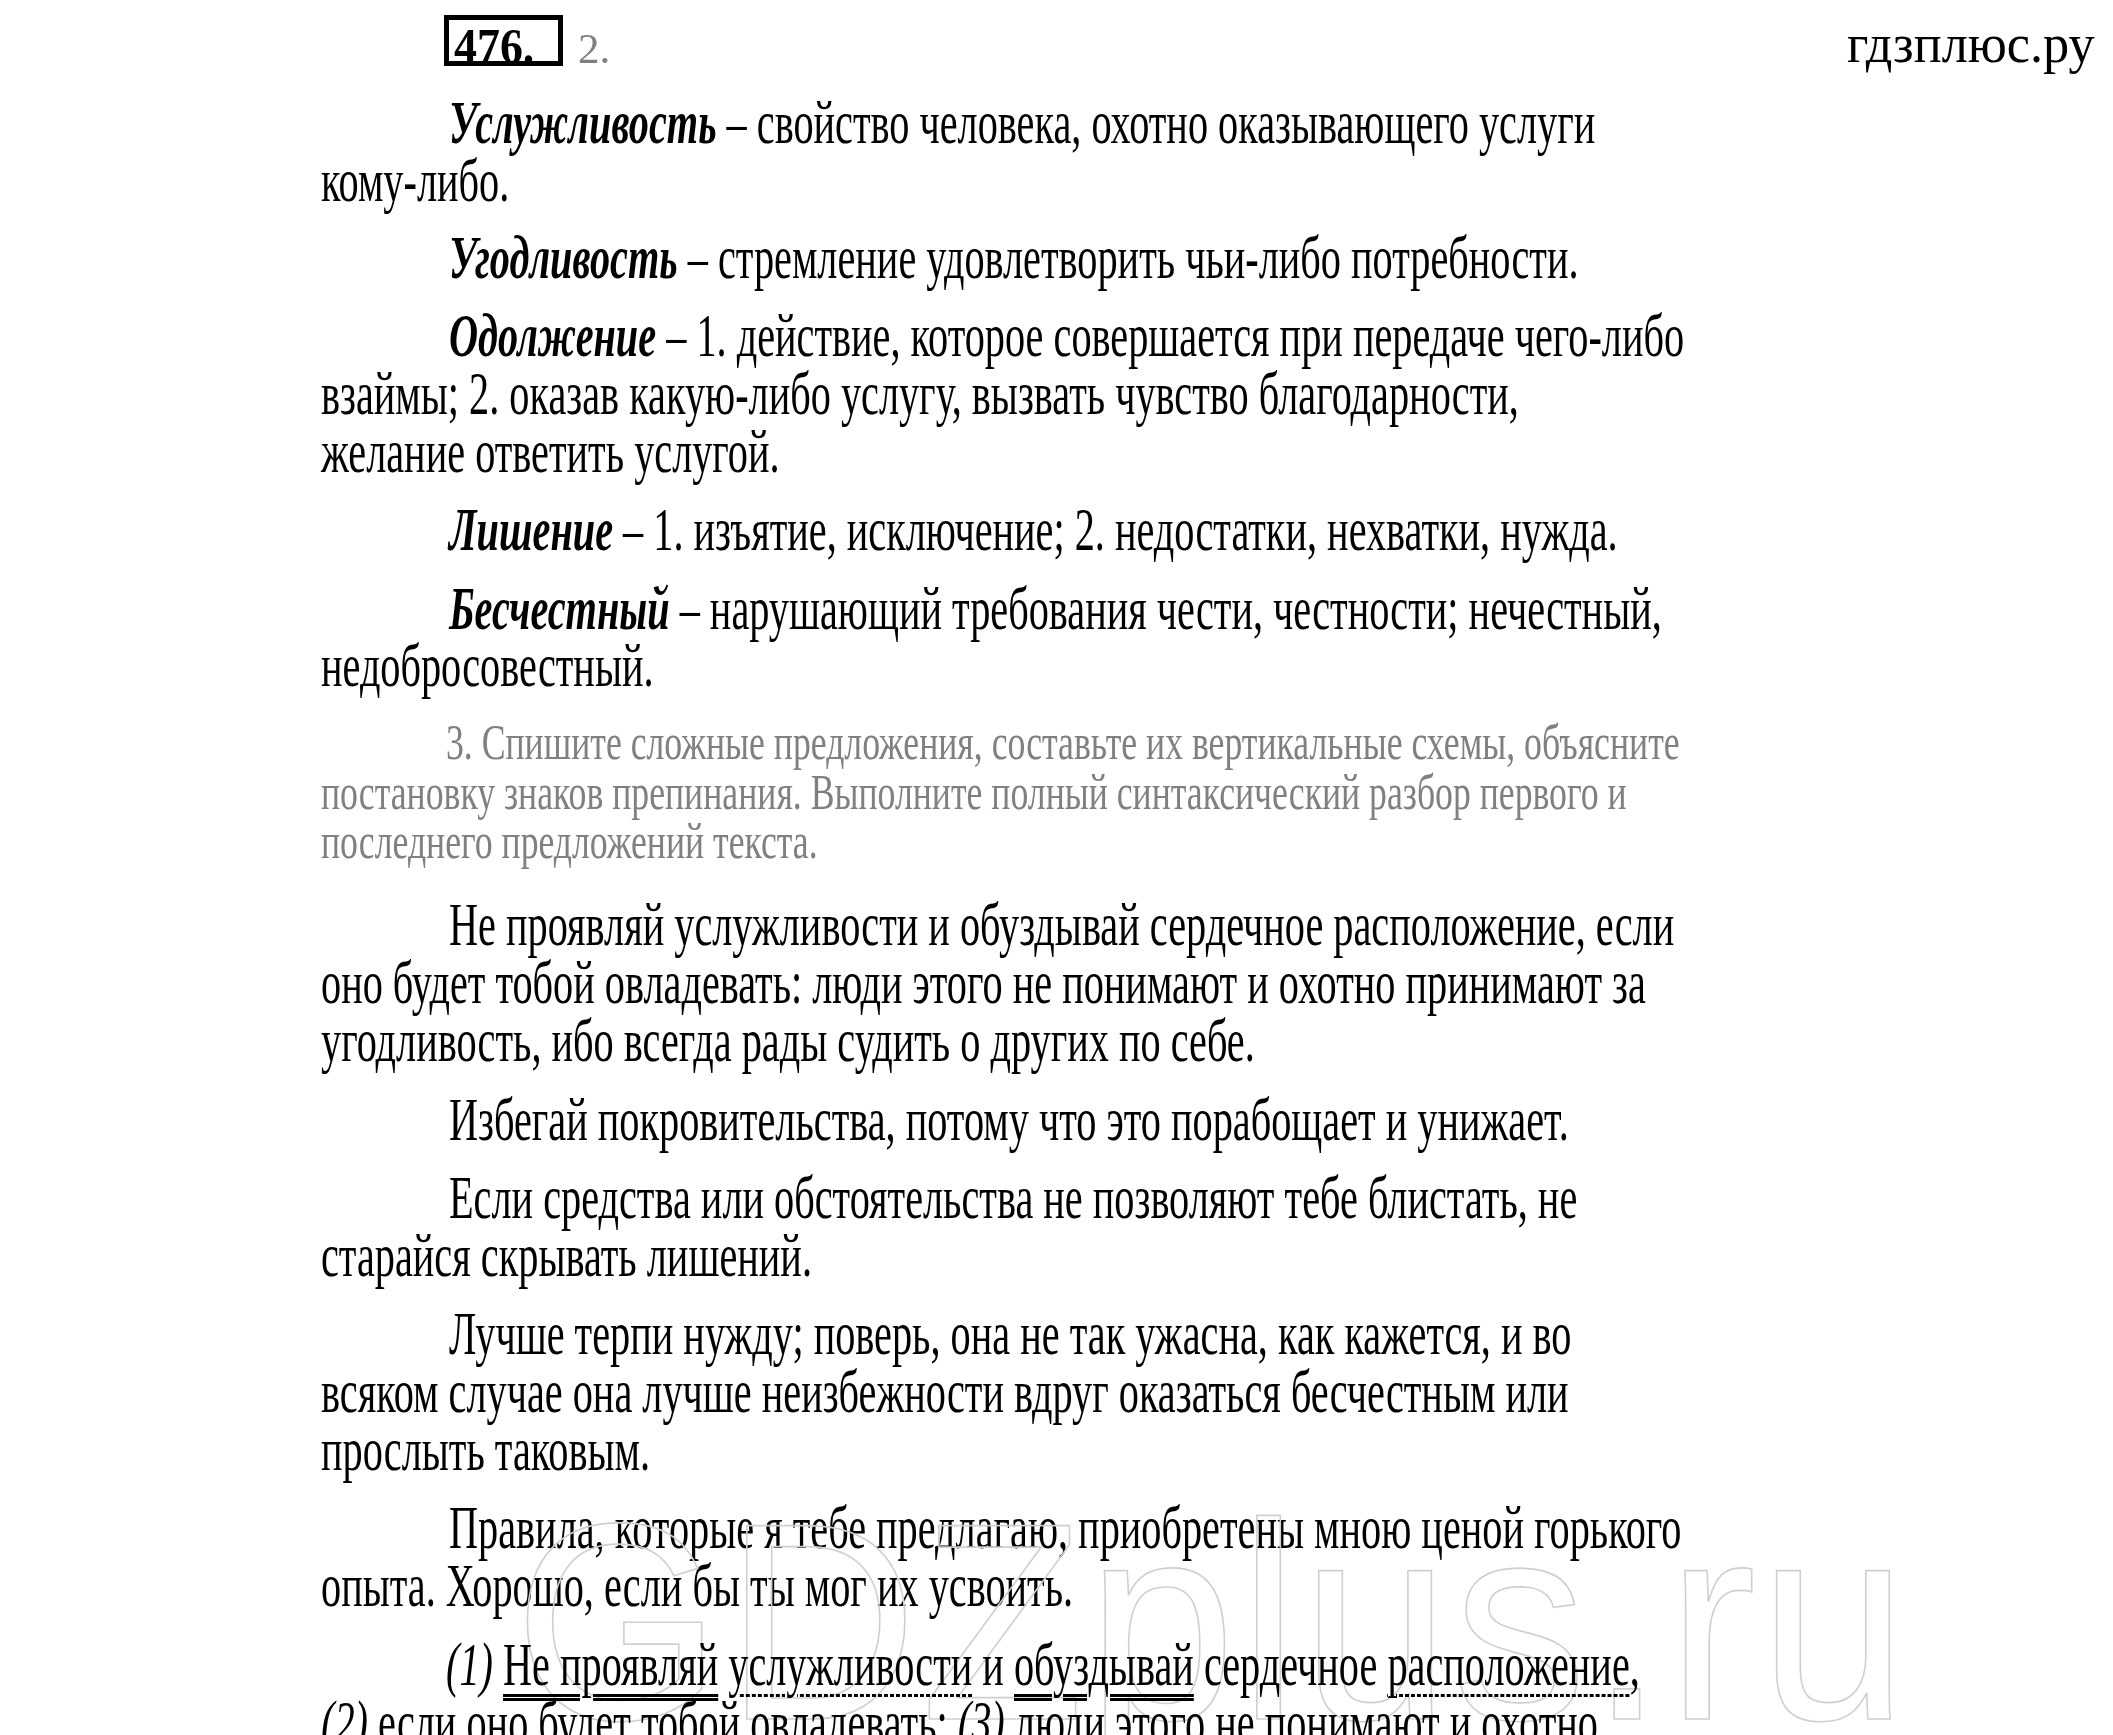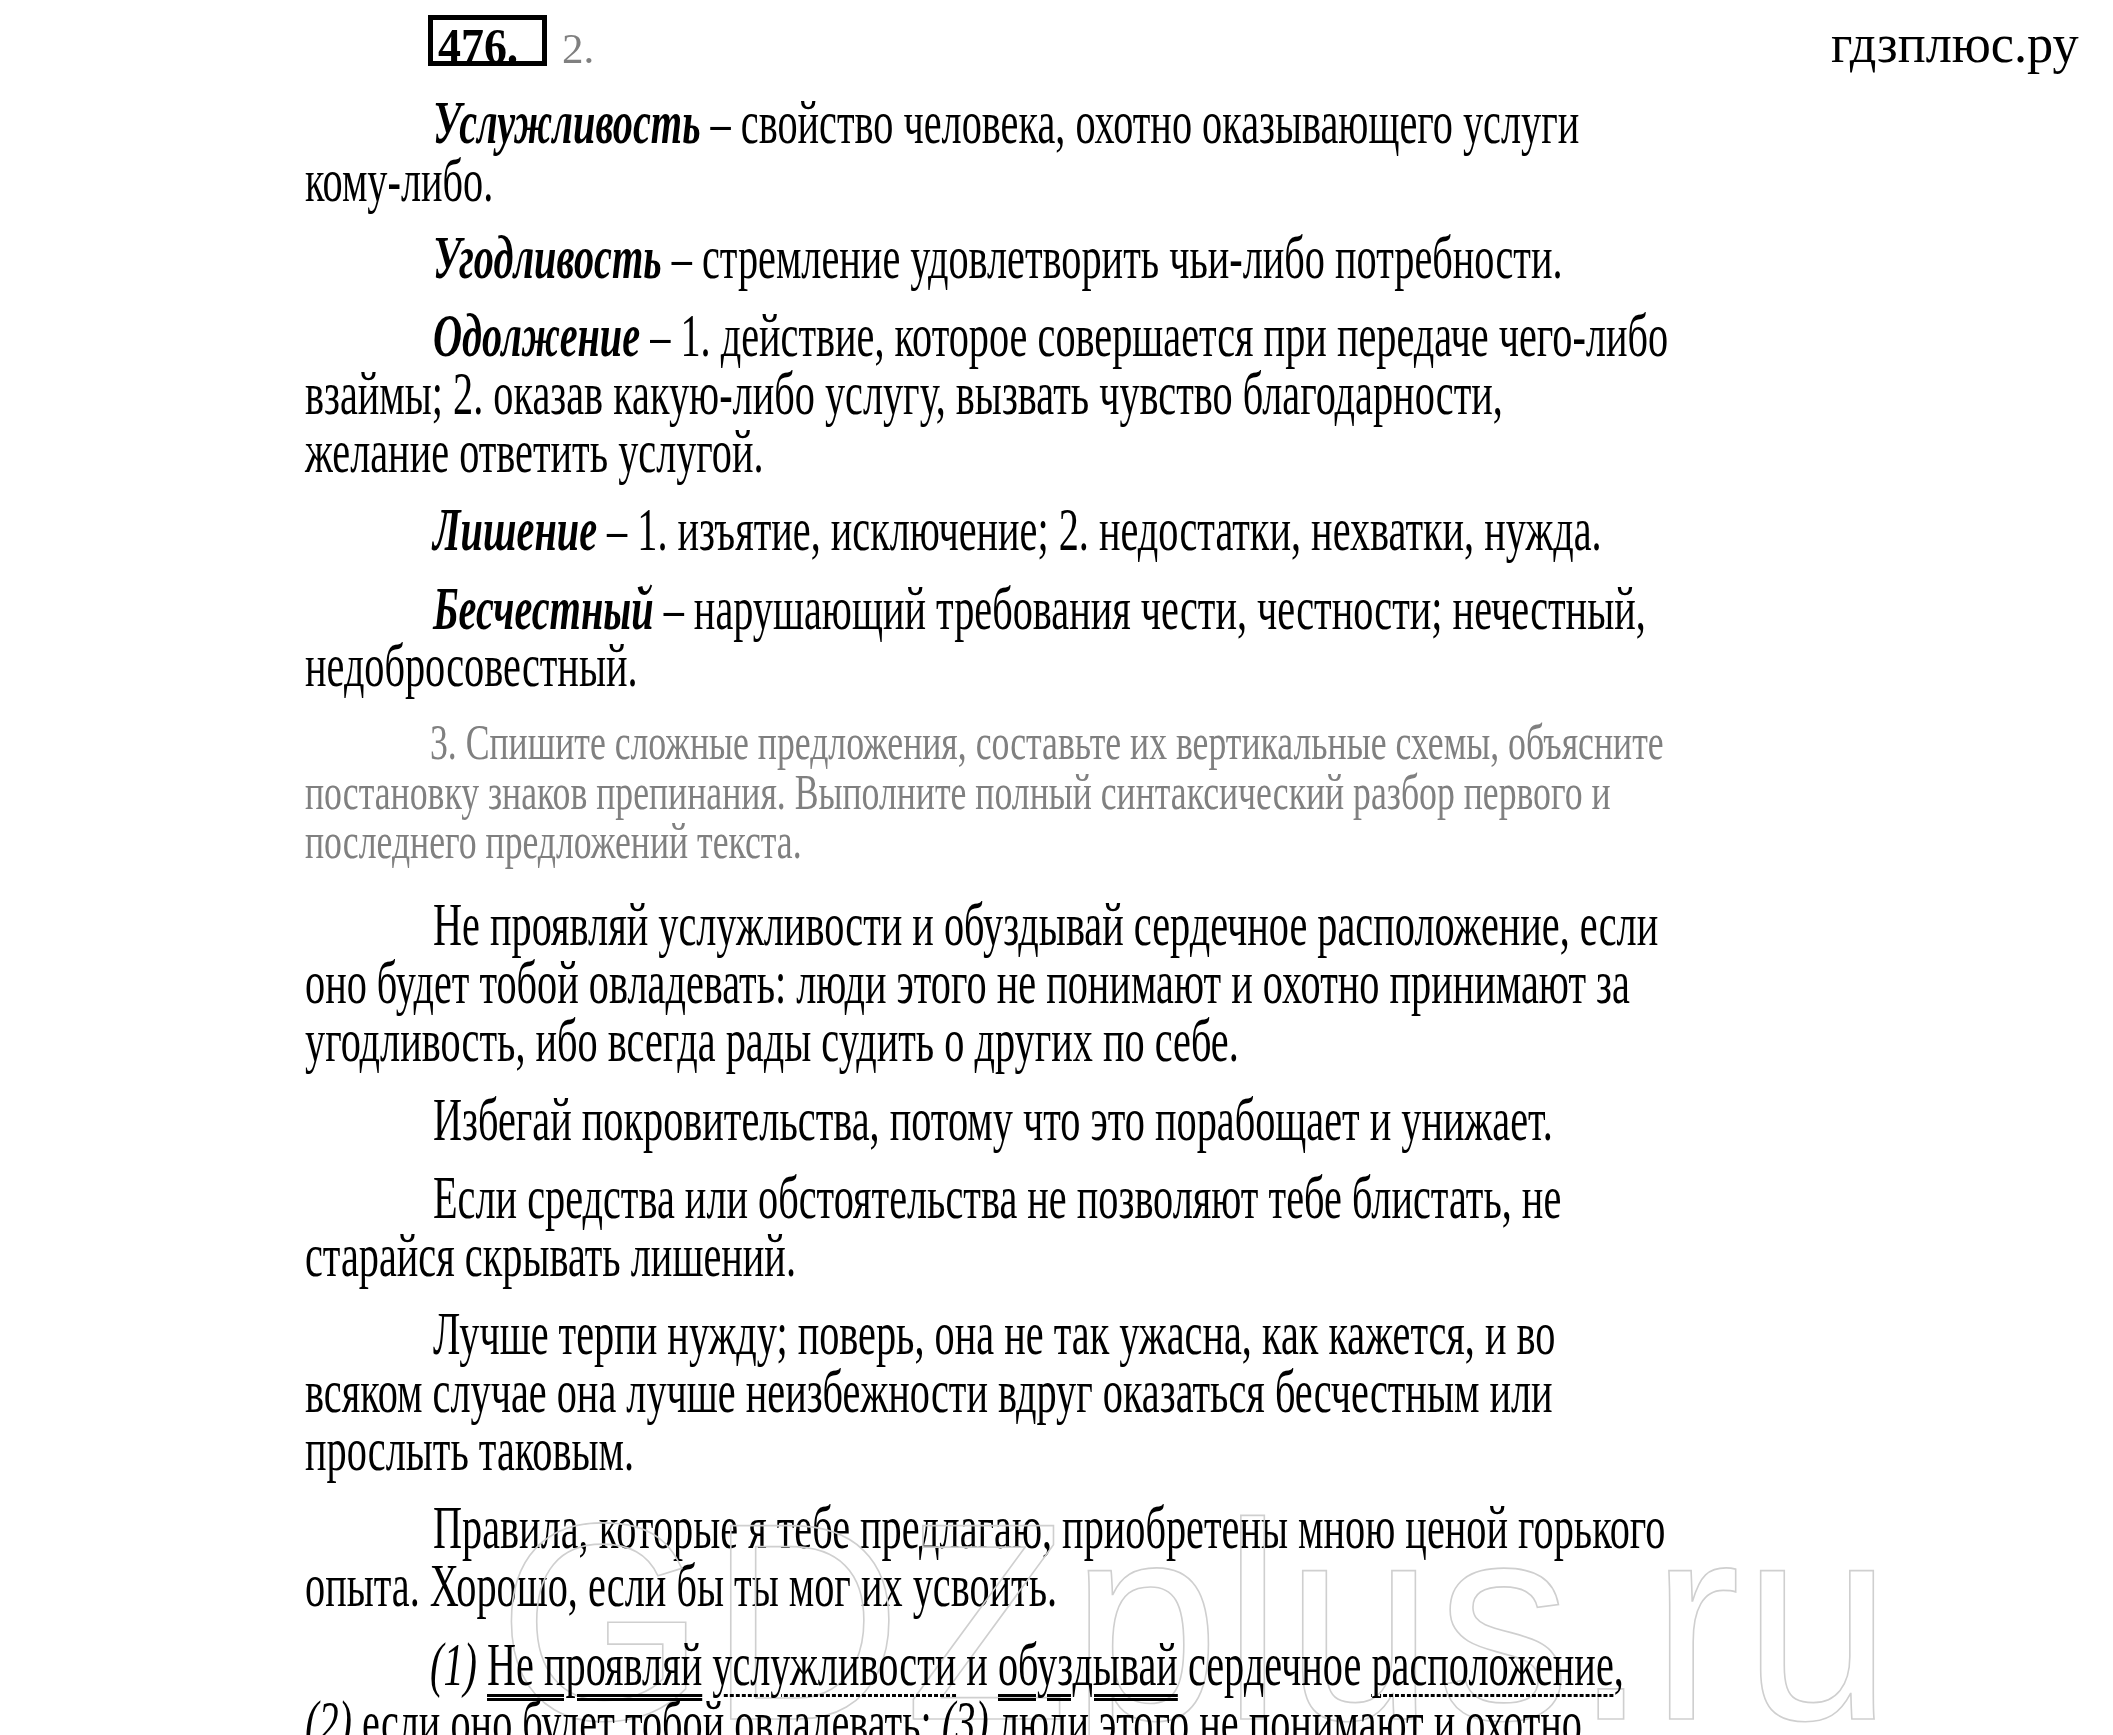--- a/index.html
+++ b/index.html
@@ -1,18 +1,18 @@
 <!DOCTYPE html>
 <html style="font-size:13.6px"><head>
 <meta charset="utf-8">
 <style>
   html, body { margin: 0; padding: 0; background: #ffffff; }
   body { width: 2113px; height: 1735px; overflow: hidden; position: relative;
          font-family: "Liberation Serif", "DejaVu Serif", serif; color: #000; }
-  .page { position: absolute; left: 0; top: 0; width: 1735px; height: 1735px; }
+  .page { position: absolute; left: 16px; top: 0; width: 1735px; height: 1735px; }
   .line { position: absolute; white-space: nowrap; font-size: 61px; line-height: 1;
           transform-origin: 0 0; transform: scaleX(0.66); }
   .gray { color: #808080; font-size: 51px; transform: scaleX(0.70); }
   .term { font-style: italic; font-weight: bold; }
   .header-box { position: absolute; left: 428px; top: 14.5px; width: 119px; height: 51px;
                 border: 5.1px solid #000; box-sizing: border-box; }
   .header-num { position: absolute; left: 438px; top: 17px; font-size: 51px; font-weight: bold;
                 font-family: "Liberation Serif", serif; transform: scaleX(0.9); transform-origin:0 0; }
   .header-sub { position: absolute; left: 562px; top: 24px; font-size: 43px; color: #808080;
                 font-family: "Liberation Serif", serif; }

